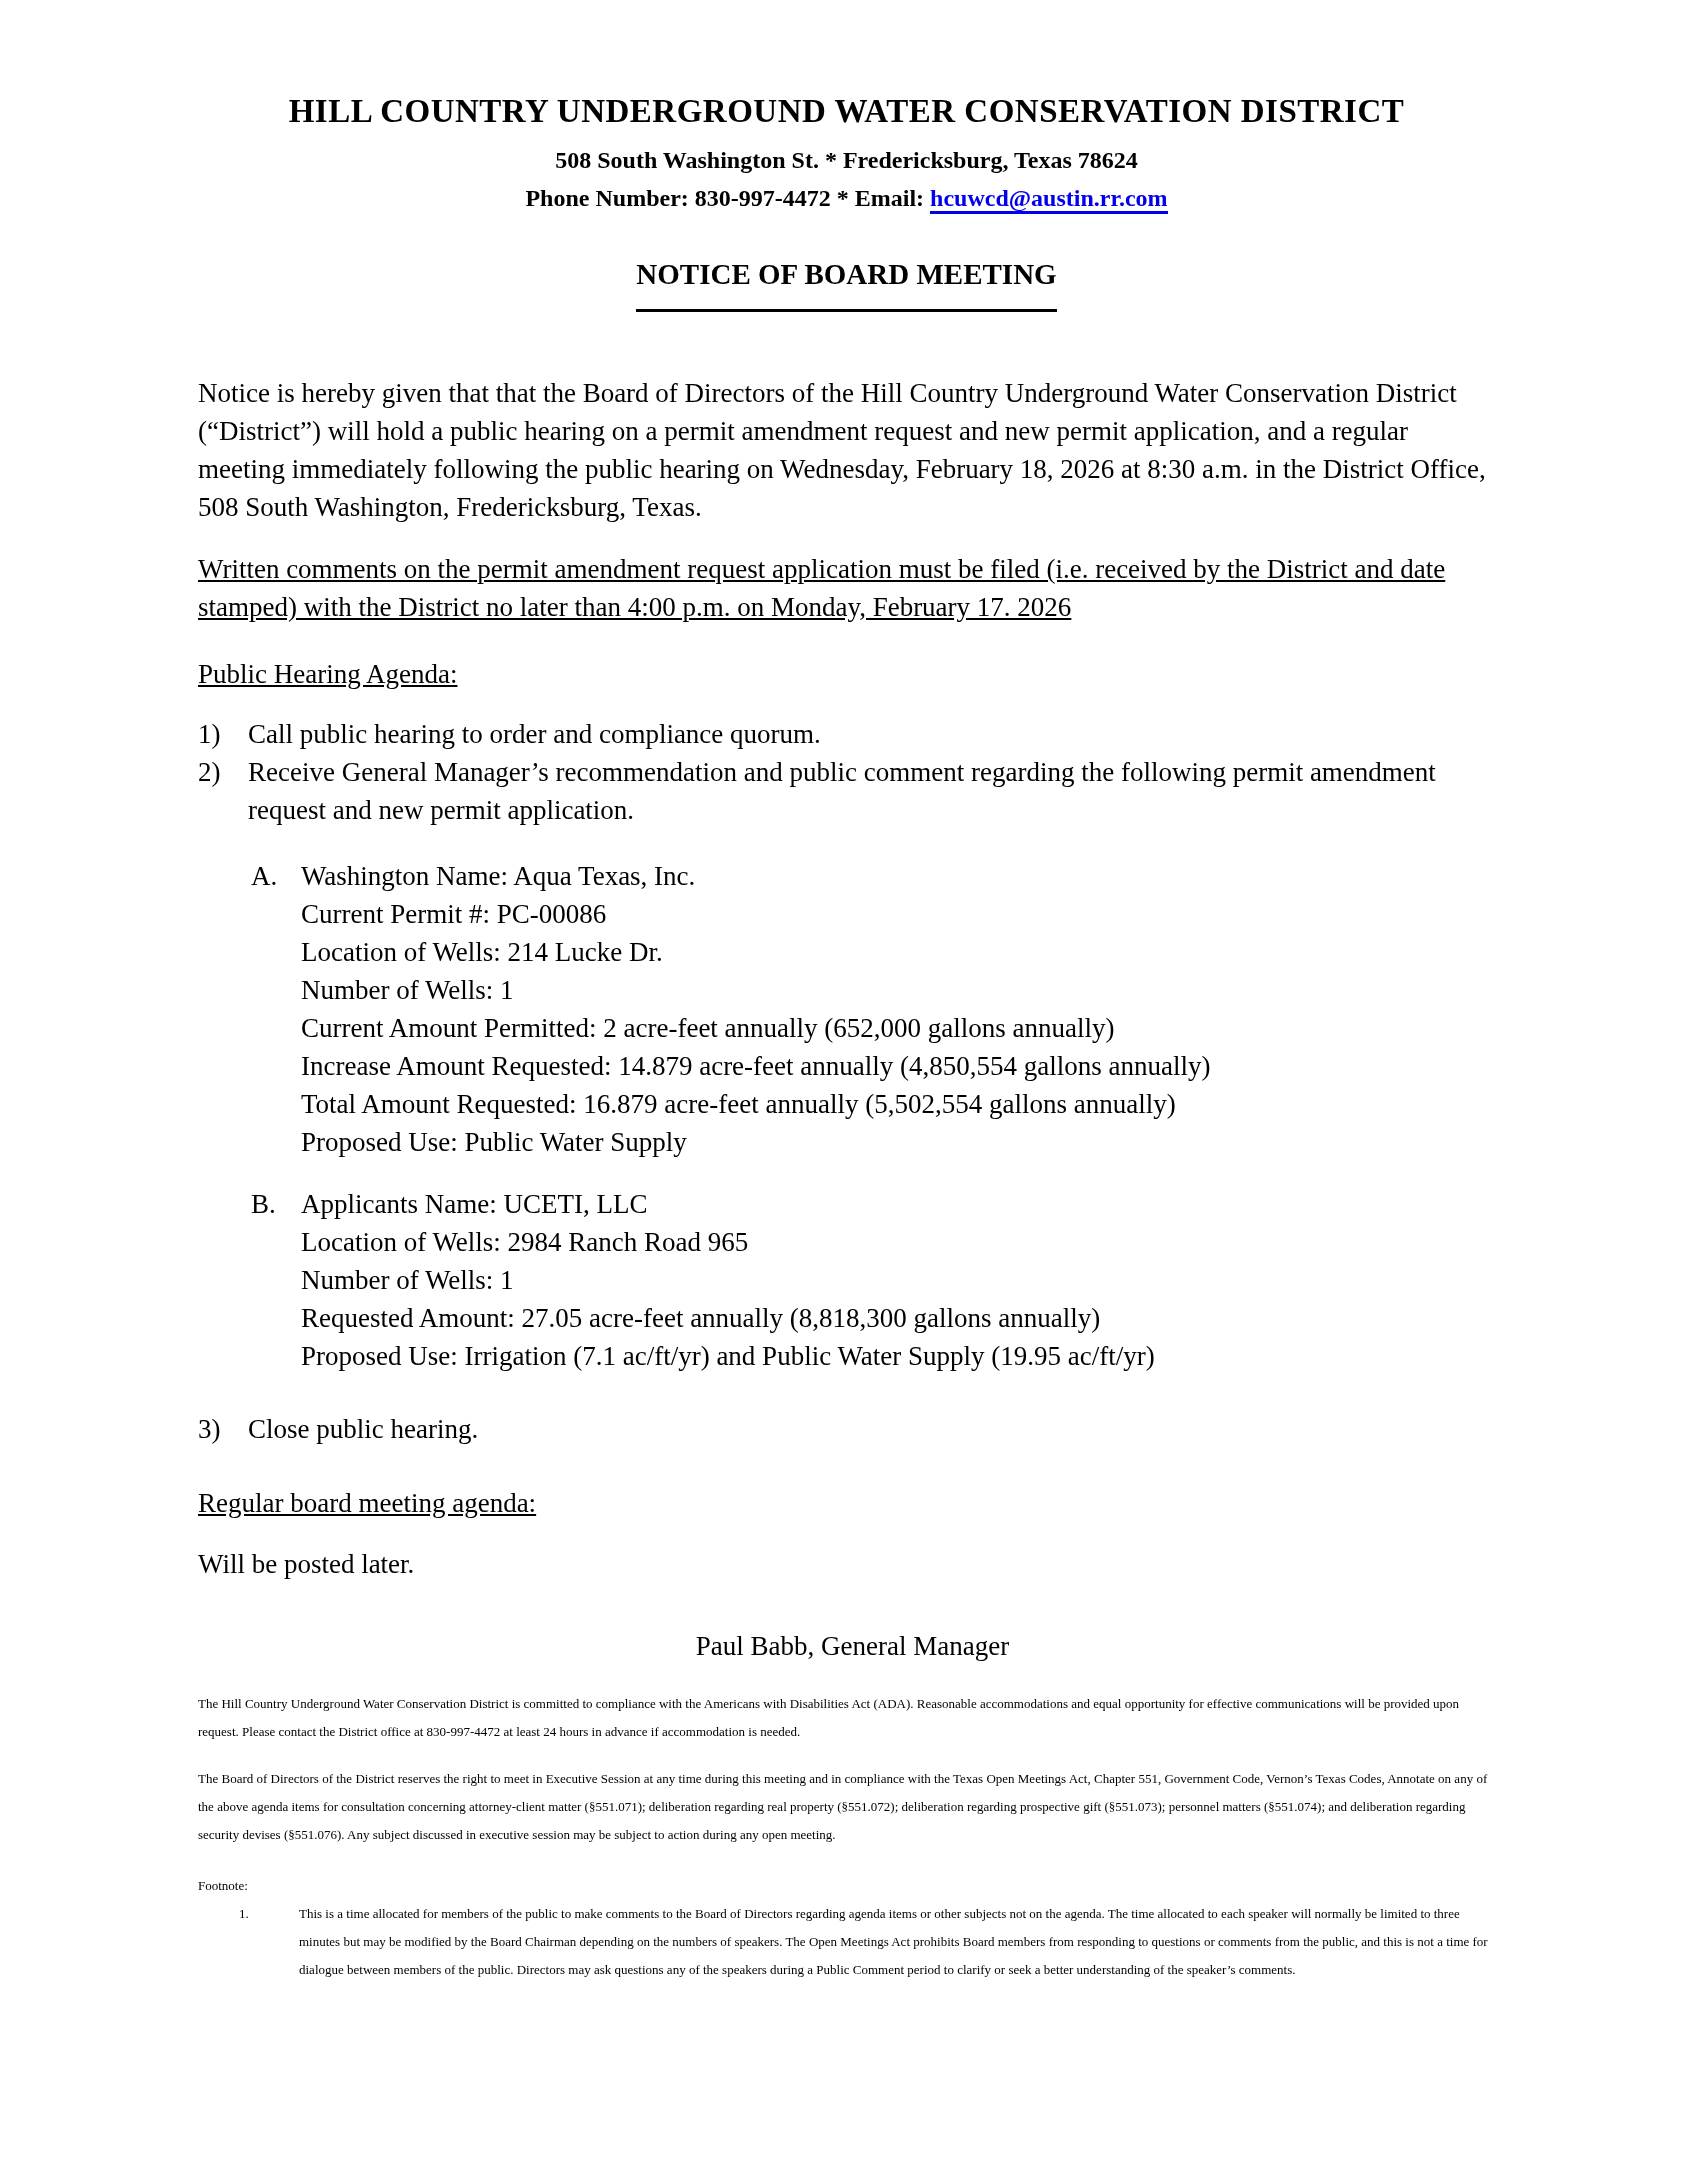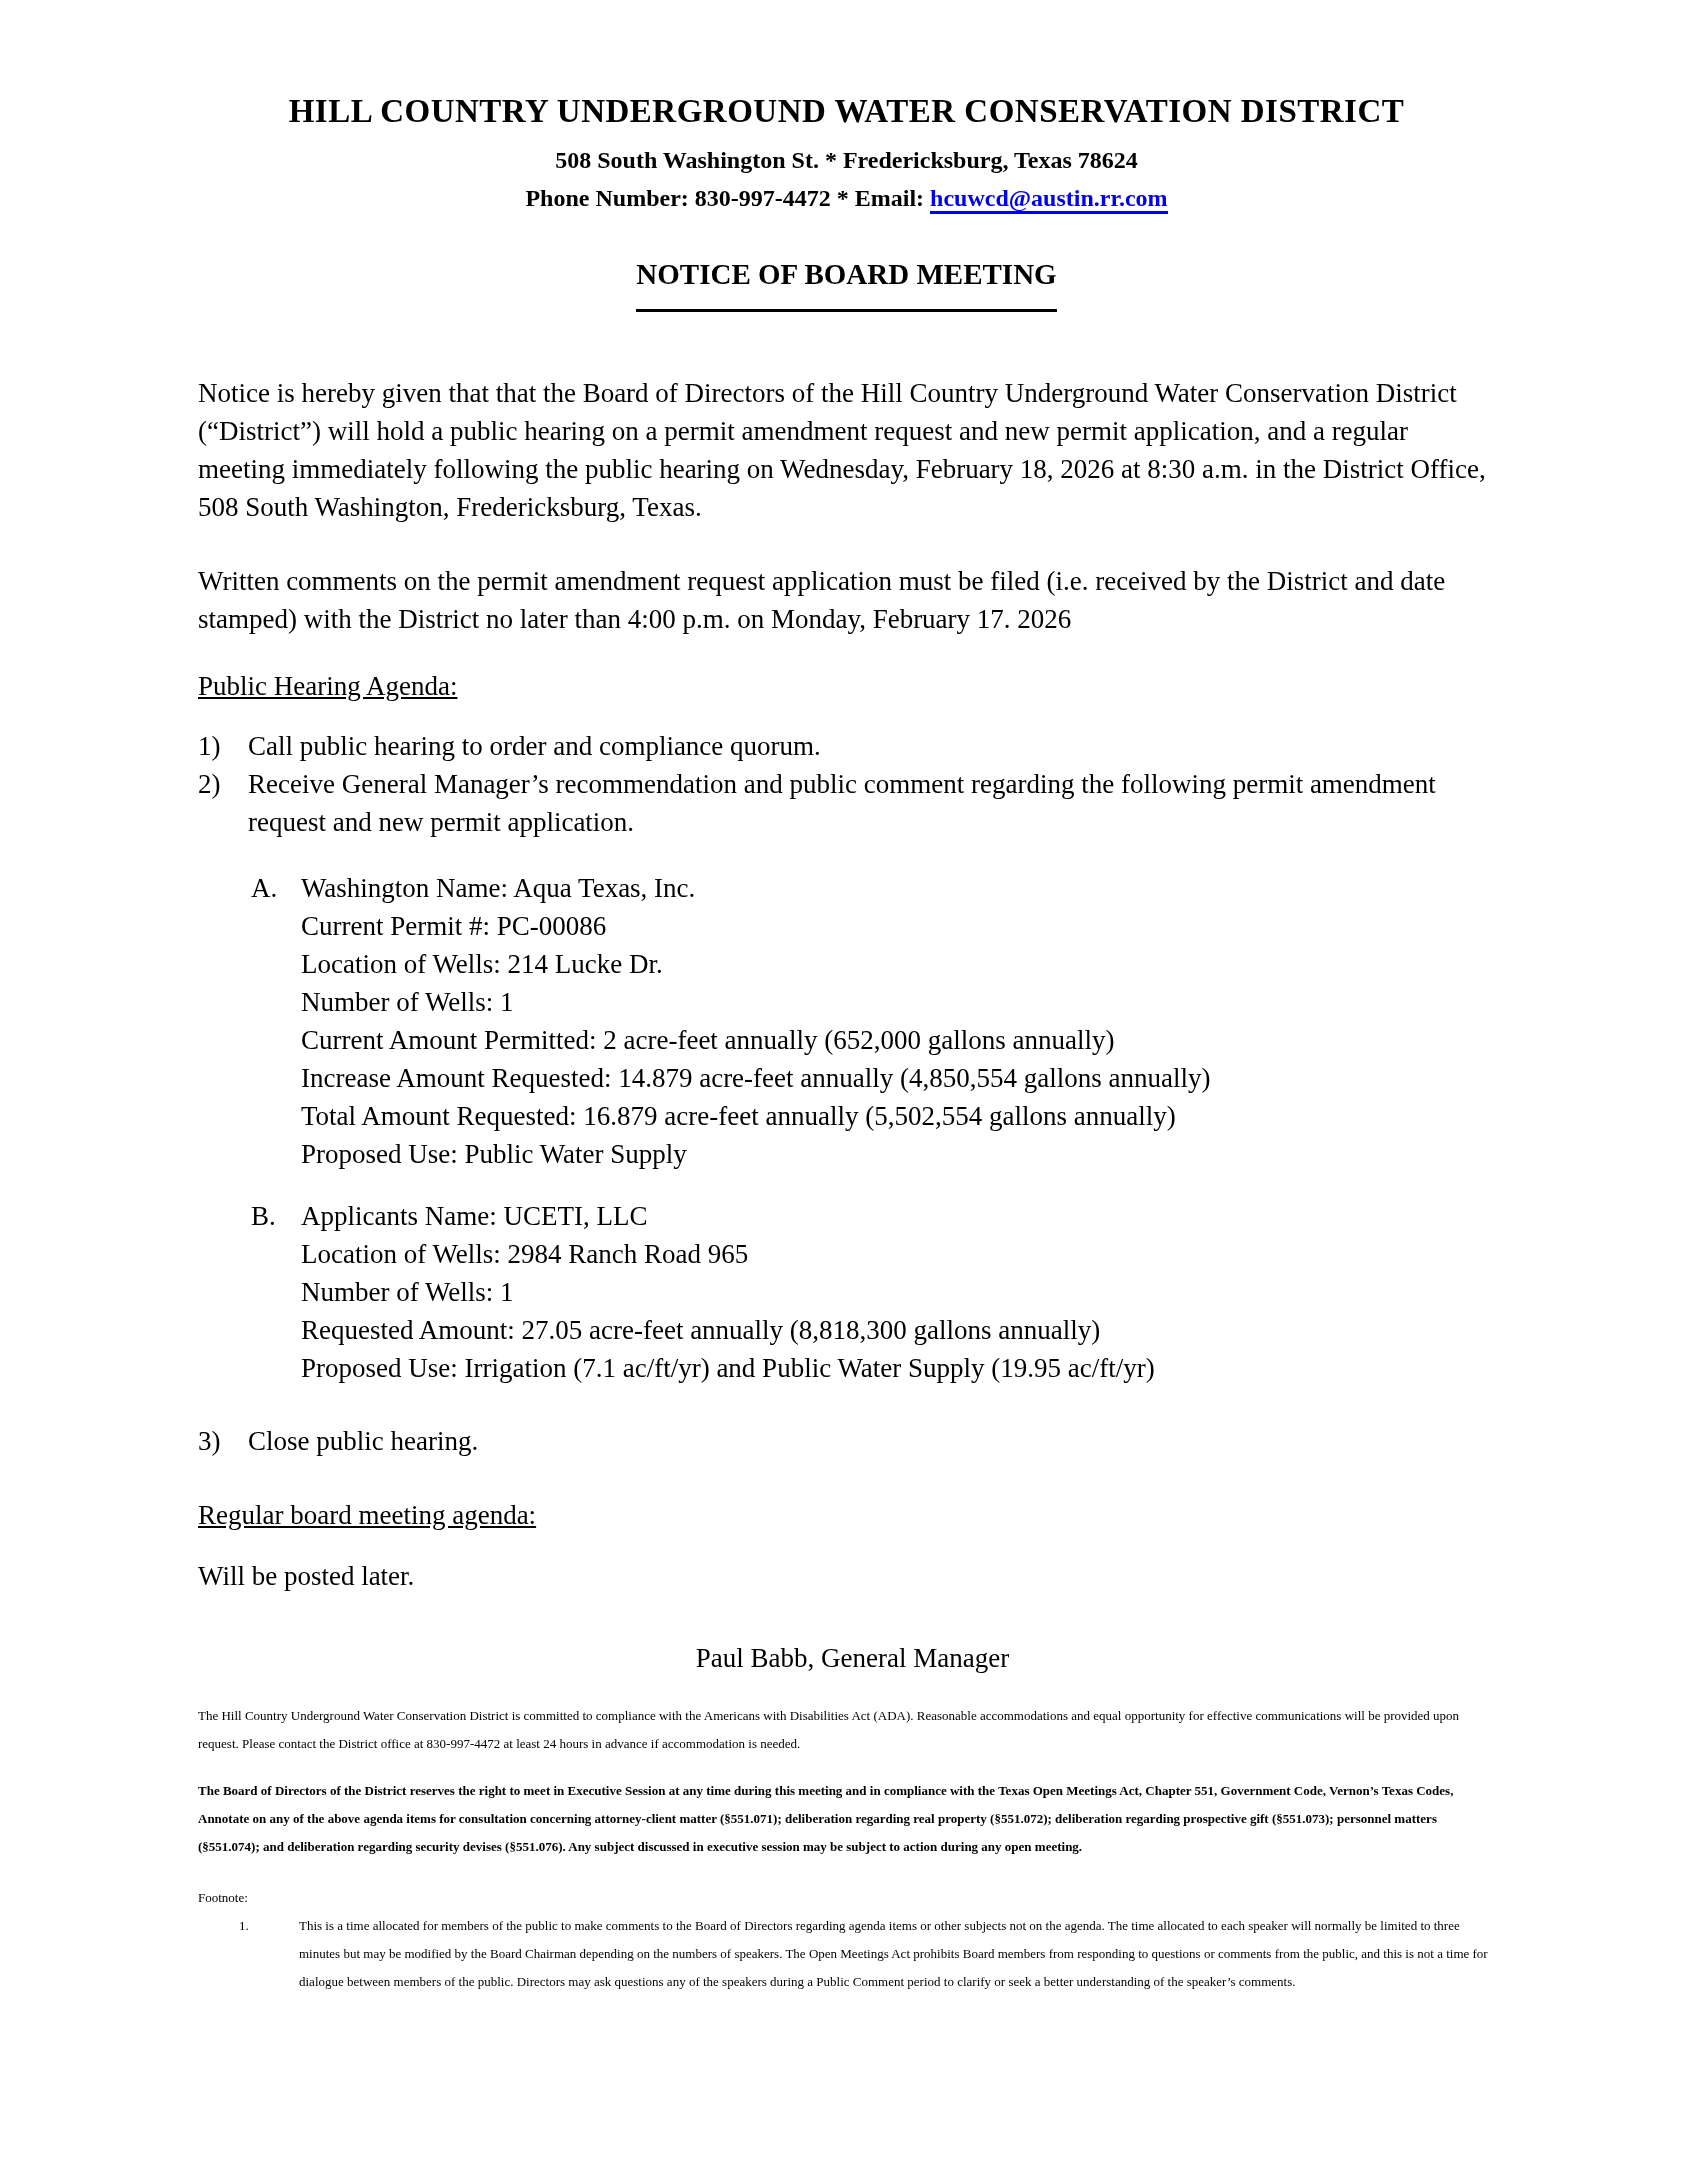--- a/index.html
+++ b/index.html
@@ -56,21 +56,21 @@
     font-weight: bold;
     font-size: 29px;
     line-height: 34px;
     border-bottom: 3px solid #000000;
     padding-bottom: 18px;
   }
 
   
   .body-text { font-size: 27px; line-height: 38px; }
   .para-intro    { margin-top: 62px; }
-  .para-comments { margin-top: 36px; }
+  .para-comments { margin-top: 24px; text-decoration: underline; }
 
   .section-heading {
     font-size: 27px;
     line-height: 38px;
     text-decoration: underline;
   }
   .heading-hearing { margin-top: 29px; }
   .heading-regular { margin-top: 36px; }
 
   .list-row { display: flex; }
@@ -89,21 +89,21 @@
   .posted-later { margin-top: 23px; }
   .signature {
     text-align: center;
     margin-top: 44px;
     margin-right: -12px;
   }
 
   
   .small { font-size: 13px; line-height: 28px; }
   .fine-ada  { margin-top: 25px; }
-  .fine-exec { margin-top: 19px; font-weight: bold; }
+  .fine-exec { margin-top: 19px; }
   .fine-footnote-label { margin-top: 23px; }
   .footnote-row { display: flex; }
   .footnote-row .fn-num {
     flex: 0 0 60px;
     margin-left: 41px;
     text-align: left;
   }
   .footnote-row .fn-text { flex: 1; }
 </style>
 </head>

